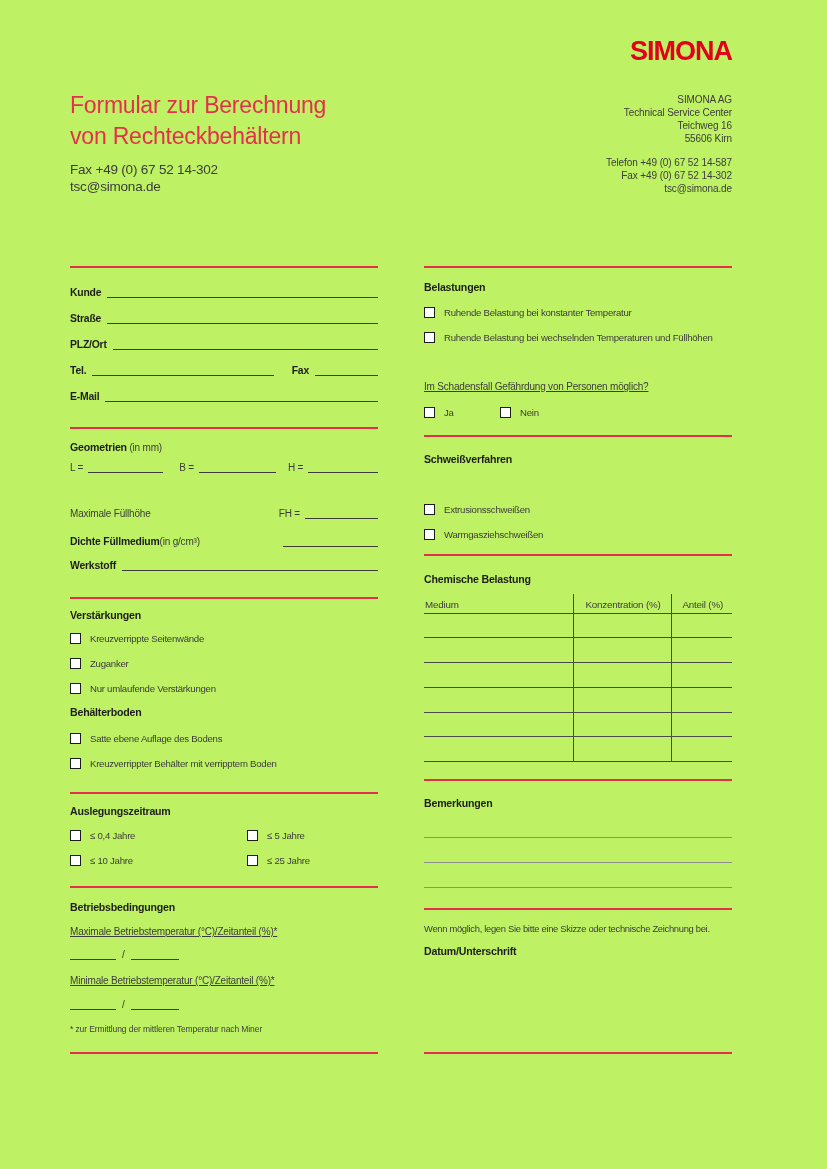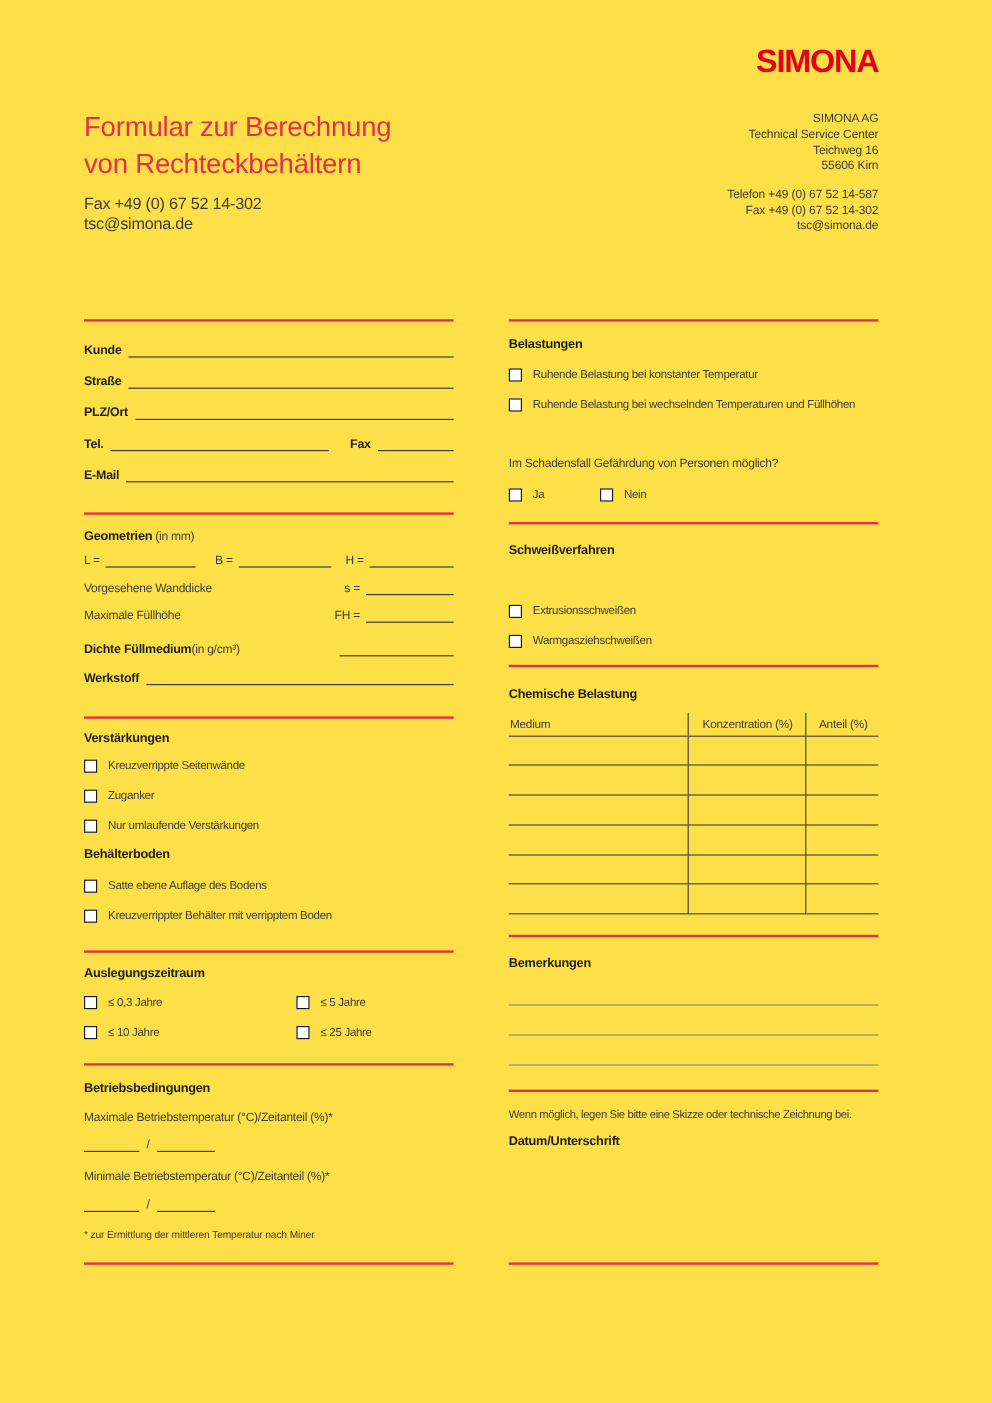--- a/index.html
+++ b/index.html
@@ -2,21 +2,21 @@
 <html lang="de" style="--accent: #e5304c; --logo-red: #e2001a; --text: #3c3c3b; --heading: #1d1d1b; --gray-line: #8f8f8f;"><head>
 <meta charset="utf-8">
 <style>
   :root{
     --accent:#e5304c; --logo-red:#e2001a; --text:#3c3c3b;
     --heading:#1d1d1b; --gray-line:#8f8f8f; --tbl:#4a4a4a;
   }
   *{margin:0;padding:0;box-sizing:border-box;}
   body{background:#fff;}
   .page{
-    position:relative;width:827px;height:1169px;background:#fde047;
+    position:relative;width:827px;height:1169px;background:#bef264;
     font-family:"Liberation Sans",sans-serif;color:var(--text);
     font-size:10px;letter-spacing:-0.2px;overflow:hidden;
   }
   .abs{position:absolute;width:308px;}
   .lcol{left:70px;} .rcol{left:424px;}
 
   
   .logo{position:absolute;right:95px;top:36px;font-size:27px;font-weight:bold;
         color:var(--logo-red);letter-spacing:-1px;}
   .address{position:absolute;right:95px;top:93px;text-align:right;
@@ -26,21 +26,21 @@
          font-weight:normal;color:var(--accent);letter-spacing:-0.2px;}
   .title-contact{position:absolute;left:70px;top:161px;font-size:13.5px;line-height:17px;}
 
   
   .rule{height:2px;background:var(--accent);}
   .gline{border-top:1.6px solid var(--gray-line);height:0;}
 
   
   .h{font-weight:bold;color:var(--heading);font-size:10.6px;}
   .h .suffix{font-weight:normal;color:var(--text);font-size:10px;}
-  .txt{font-size:10px;}
+  .txt{font-size:10px;text-decoration:underline;}
   .small{font-size:8.5px;letter-spacing:-0.1px;}
   .nowrap{white-space:nowrap;}
 
   
   .frow{display:flex;align-items:flex-end;height:15px;}
   .flabel{font-weight:bold;color:var(--heading);font-size:10.4px;padding-right:6px;white-space:nowrap;}
   .rlabel{font-size:10px;white-space:nowrap;padding-right:5px;}
   .fline{flex:1;border-bottom:1.1px solid var(--text);height:100%;}
   .fline.fixed{flex:none;}
   .spacer{flex:1;}
@@ -134,26 +134,20 @@
     <span>Geometrien</span><span class="suffix"> (in mm)</span>
   </div>
   <div class="abs lcol frow" style="top:458px">
     <span class="rlabel">L =</span>
     <span class="fline fixed" style="width:75px"></span>
     <span class="rlabel gap16">B =</span>
     <span class="fline fixed" style="width:77px"></span>
     <span class="rlabel gap12">H =</span>
     <span class="fline"></span>
   </div>
-  <div class="abs lcol frow" style="top:481px">
-    <span class="rlabel">Vorgesehene Wanddicke</span>
-    <span class="spacer"></span>
-    <span class="rlabel">s =</span>
-    <span class="fline fixed" style="width:73px"></span>
-  </div>
   <div class="abs lcol frow" style="top:504px">
     <span class="rlabel">Maximale Füllhöhe</span>
     <span class="spacer"></span>
     <span class="rlabel">FH =</span>
     <span class="fline fixed" style="width:73px"></span>
   </div>
   <div class="abs lcol frow" style="top:532px">
     <span class="flabel" style="padding-right:0">Dichte Füllmedium</span>
     <span class="rlabel"> (in g/cm³)</span>
     <span class="spacer"></span>
@@ -184,21 +178,21 @@
   </div>
   <div class="abs lcol crow" style="top:757px">
     <span class="cb"></span>
     <span class="cl">Kreuzverrippter Behälter mit verripptem Boden</span>
   </div>
 
   <div class="abs lcol h" style="top:805px">Auslegungszeitraum</div>
   <div class="abs lcol crow" style="top:829px">
     <span class="cgroup" style="width:177px">
       <span class="cb"></span>
-      <span class="cl">≤ 0,3 Jahre</span>
+      <span class="cl">≤ 0,4 Jahre</span>
     </span>
     <span class="cgroup">
       <span class="cb"></span>
       <span class="cl">≤ 5 Jahre</span>
     </span>
   </div>
   <div class="abs lcol crow" style="top:854px">
     <span class="cgroup" style="width:177px">
       <span class="cb"></span>
       <span class="cl">≤ 10 Jahre</span>

